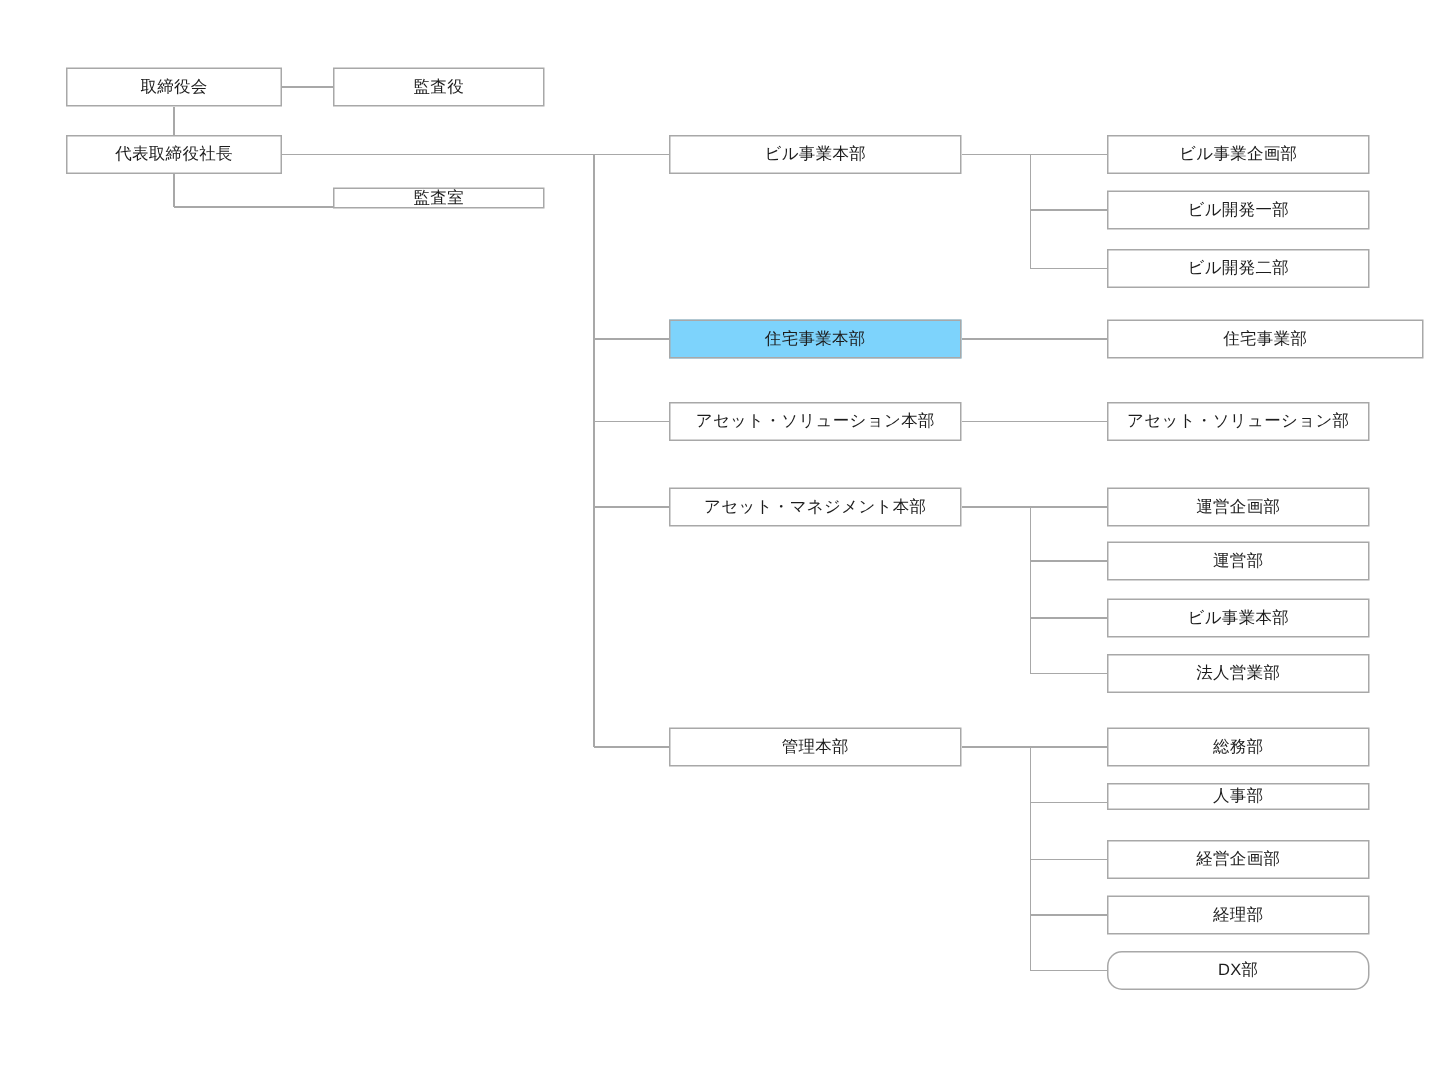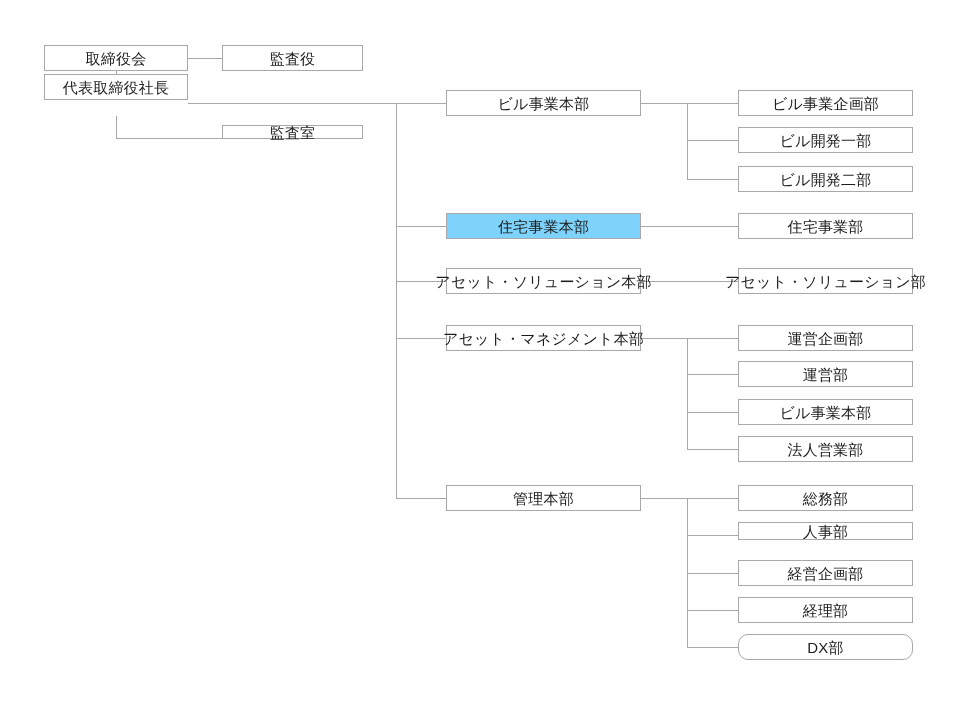--- a/index.html
+++ b/index.html
@@ -28,21 +28,21 @@
   }
   .node {
     position: absolute;
     box-sizing: border-box;
     border: 1px solid #a8a8a8;
     background: #ffffff;
     display: flex;
     align-items: center;
     justify-content: center;
     color: #1c1c1c;
-    font-size: 15px;
+    font-size: 11px;
     line-height: 1;
     letter-spacing: 0.2px;
     white-space: nowrap;
     z-index: 2;
   }
   .node-label {
     display: block;
   }
 </style>
 </head>
@@ -84,42 +84,42 @@
       <line x1="687" y1="610" x2="738" y2="610" stroke="#a8a8a8" stroke-width="1" shape-rendering="crispEdges"></line>
       <line x1="687" y1="647" x2="738" y2="647" stroke="#a8a8a8" stroke-width="1" shape-rendering="crispEdges"></line>
     </svg>
   <div id="node-layer">
       <div class="node" style="left: 44px; top: 45px; width: 144px; height: 26px; border-color: rgb(168, 168, 168); background: rgb(255, 255, 255);">
         <span class="node-label">取締役会</span>
       </div>
       <div class="node" style="left: 222px; top: 45px; width: 141px; height: 26px; border-color: rgb(168, 168, 168); background: rgb(255, 255, 255);">
         <span class="node-label">監査役</span>
       </div>
-      <div class="node" style="left: 44px; top: 74px; width: 144px; height: 26px; border-color: rgb(168, 168, 168); background: rgb(255, 255, 255);">
+      <div class="node" style="left: 44px; top: 90px; width: 144px; height: 26px; border-color: rgb(168, 168, 168); background: rgb(255, 255, 255);">
         <span class="node-label">代表取締役社長</span>
       </div>
       <div class="node" style="left: 222px; top: 125px; width: 141px; height: 14px; border-color: rgb(168, 168, 168); background: rgb(255, 255, 255);">
         <span class="node-label">監査室</span>
       </div>
       <div class="node" style="left: 446px; top: 90px; width: 195px; height: 26px; border-color: rgb(168, 168, 168); background: rgb(255, 255, 255);">
         <span class="node-label">ビル事業本部</span>
       </div>
       <div class="node" style="left: 738px; top: 90px; width: 175px; height: 26px; border-color: rgb(168, 168, 168); background: rgb(255, 255, 255);">
         <span class="node-label">ビル事業企画部</span>
       </div>
       <div class="node" style="left: 738px; top: 127px; width: 175px; height: 26px; border-color: rgb(168, 168, 168); background: rgb(255, 255, 255);">
         <span class="node-label">ビル開発一部</span>
       </div>
       <div class="node" style="left: 738px; top: 166px; width: 175px; height: 26px; border-color: rgb(168, 168, 168); background: rgb(255, 255, 255);">
         <span class="node-label">ビル開発二部</span>
       </div>
       <div class="node" style="left: 446px; top: 213px; width: 195px; height: 26px; border-color: rgb(168, 168, 168); background: #7dd3fc;">
         <span class="node-label">住宅事業本部</span>
       </div>
-      <div class="node" style="left: 738px; top: 213px; width: 175px; height: 26px; border-color: rgb(168, 168, 168); background: rgb(255, 255, 255); text-align: center;">
+      <div class="node" style="left: 738px; top: 213px; width: 211px; height: 26px; border-color: rgb(168, 168, 168); background: rgb(255, 255, 255); text-align: center;">
         <span class="node-label">住宅事業部</span>
       </div>
       <div class="node" style="left: 446px; top: 268px; width: 195px; height: 26px; border-color: rgb(168, 168, 168); background: rgb(255, 255, 255);">
         <span class="node-label">アセット・ソリューション本部</span>
       </div>
       <div class="node" style="left: 738px; top: 268px; width: 175px; height: 26px; border-color: rgb(168, 168, 168); background: rgb(255, 255, 255);">
         <span class="node-label">アセット・ソリューション部</span>
       </div>
       <div class="node" style="left: 446px; top: 325px; width: 195px; height: 26px; border-color: rgb(168, 168, 168); background: rgb(255, 255, 255);">
         <span class="node-label">アセット・マネジメント本部</span>

